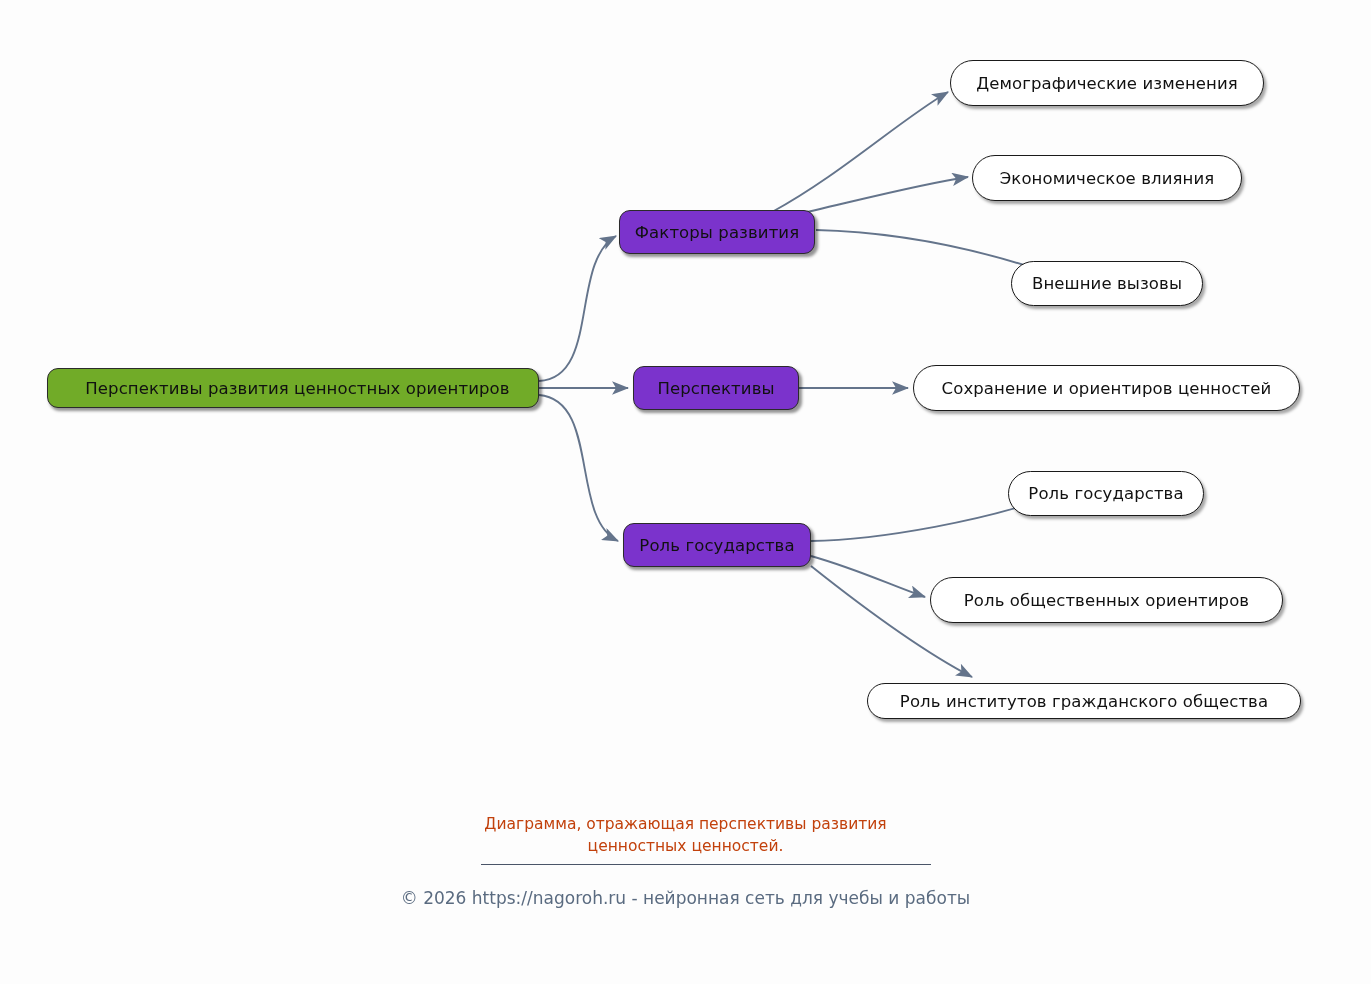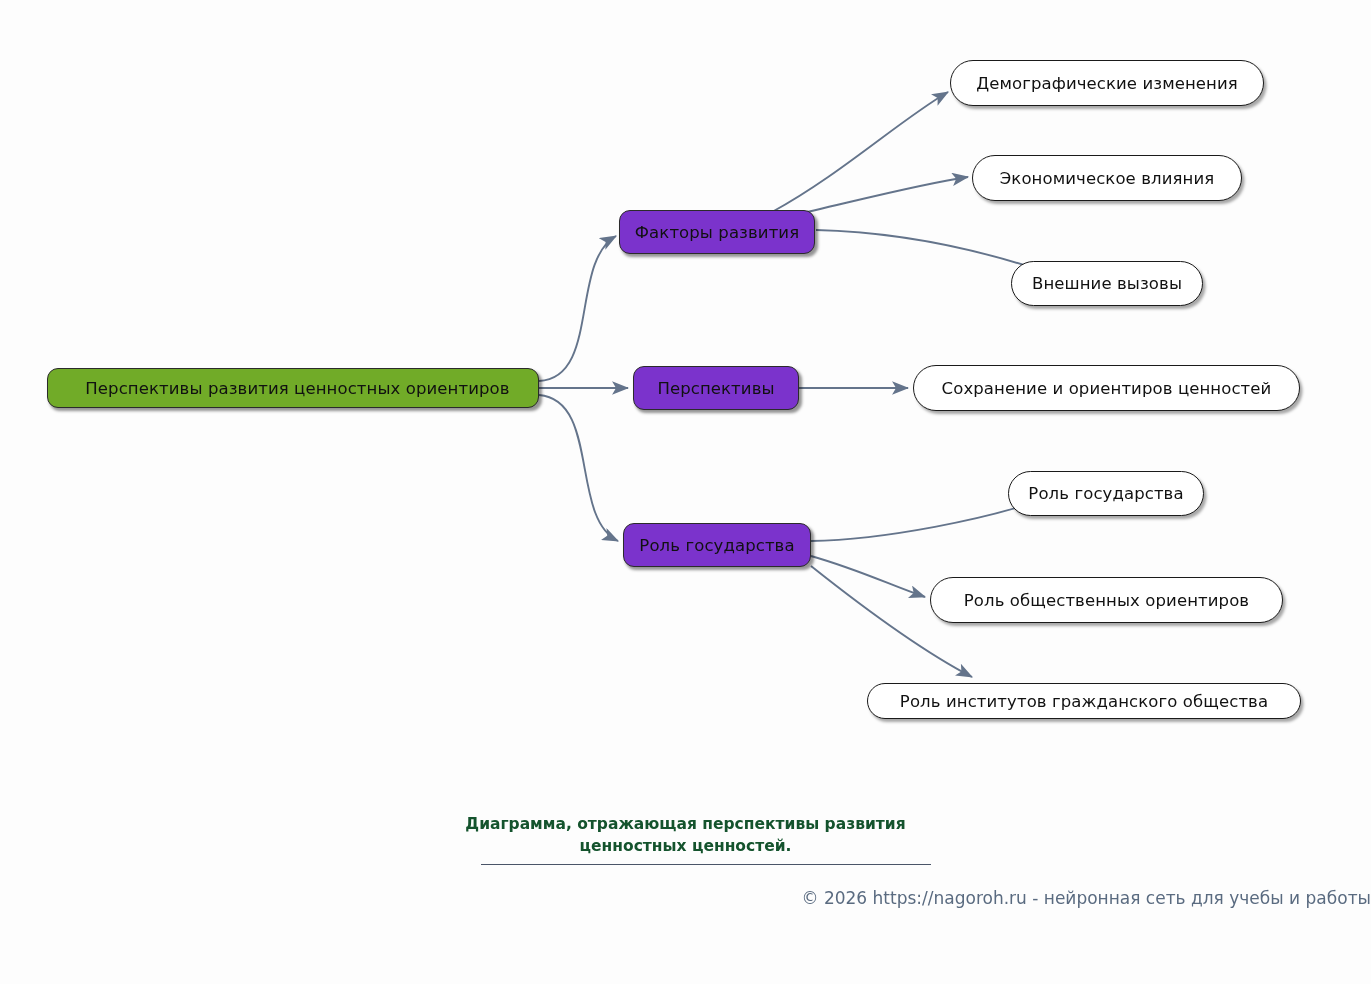--- a/index.html
+++ b/index.html
@@ -57,35 +57,35 @@
     border: 1.5px solid #1a1a1a;
     border-radius: 30px;
     box-shadow: 2.5px 3px 3px rgba(0,0,0,0.34);
   }
   .caption {
     position: absolute;
     left: 0;
     width: 1371px;
     text-align: center;
     font-family: "DejaVu Sans", sans-serif;
-    font-weight: bold;
+    font-weight: normal;
     font-size: 15.5px;
     line-height: 22px;
-    color: #14532d;
+    color: #c2410c;
   }
   .divider {
     position: absolute;
     height: 1px;
     background: #4a5568;
   }
   .footer {
     position: absolute;
     left: 0;
     width: 1371px;
-    text-align: right;
+    text-align: center;
     font-family: "DejaVu Sans", sans-serif;
     font-size: 17px;
     color: #5a6b80;
   }
 </style>
 </head>
 <body>
 
 <div id="canvas">
 

